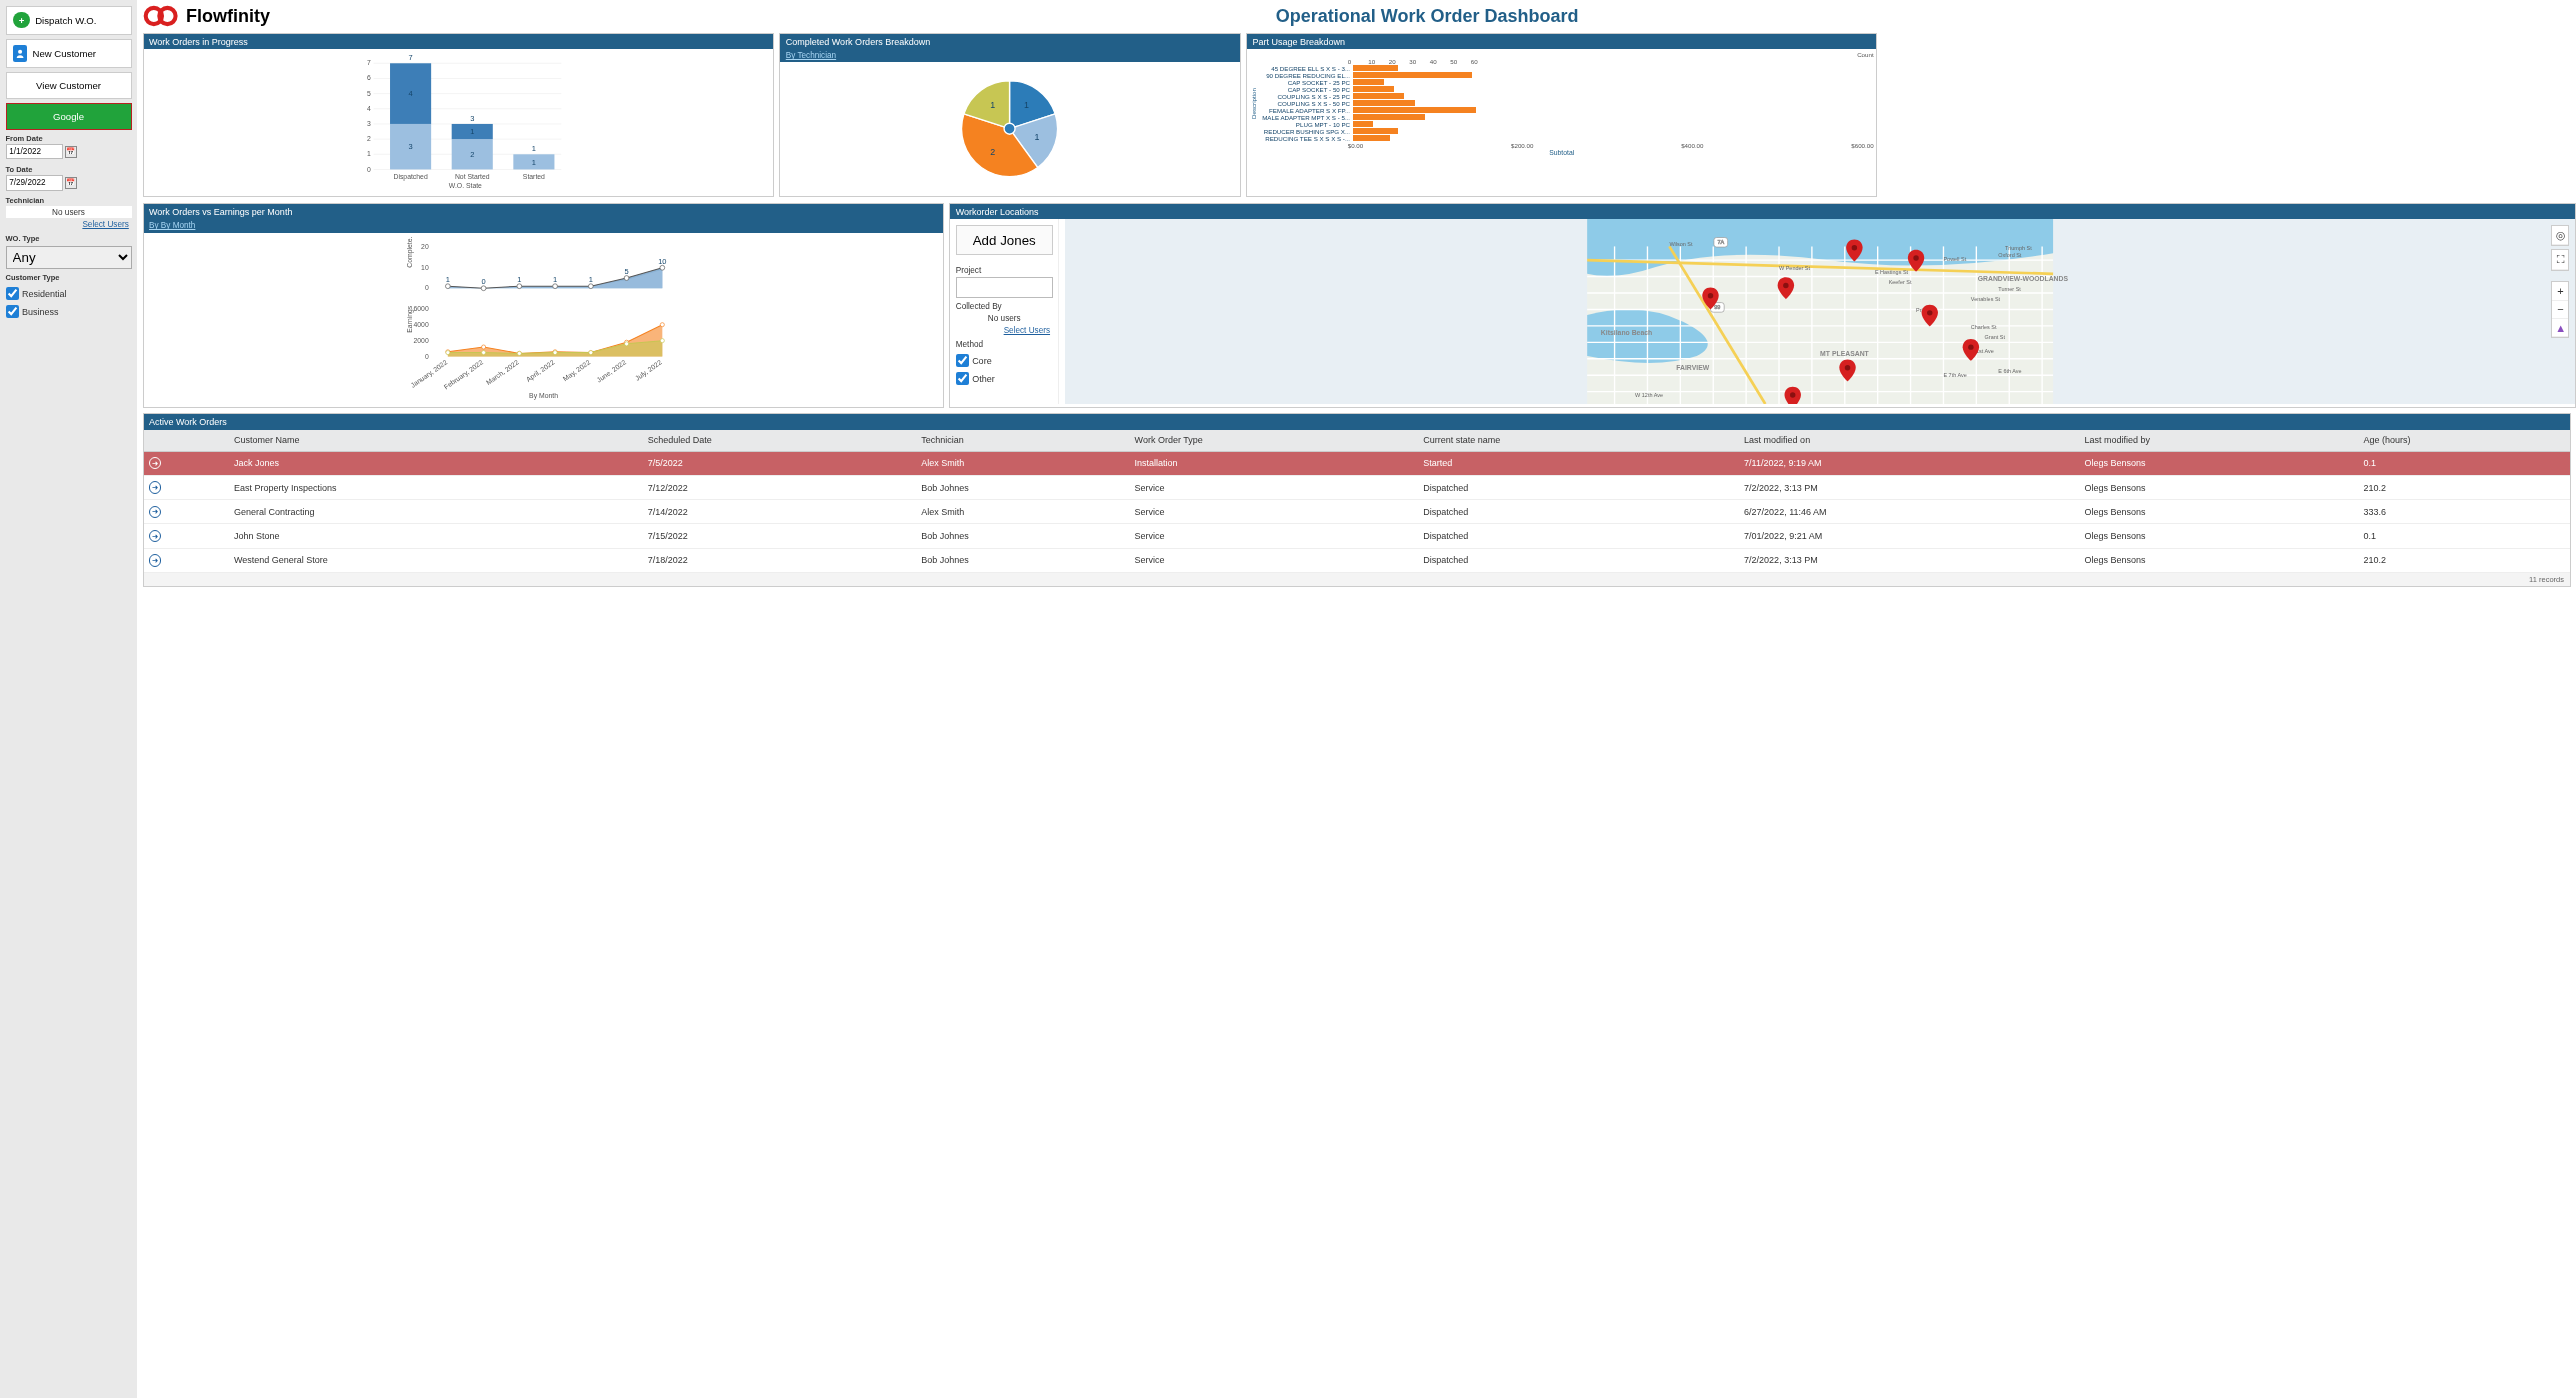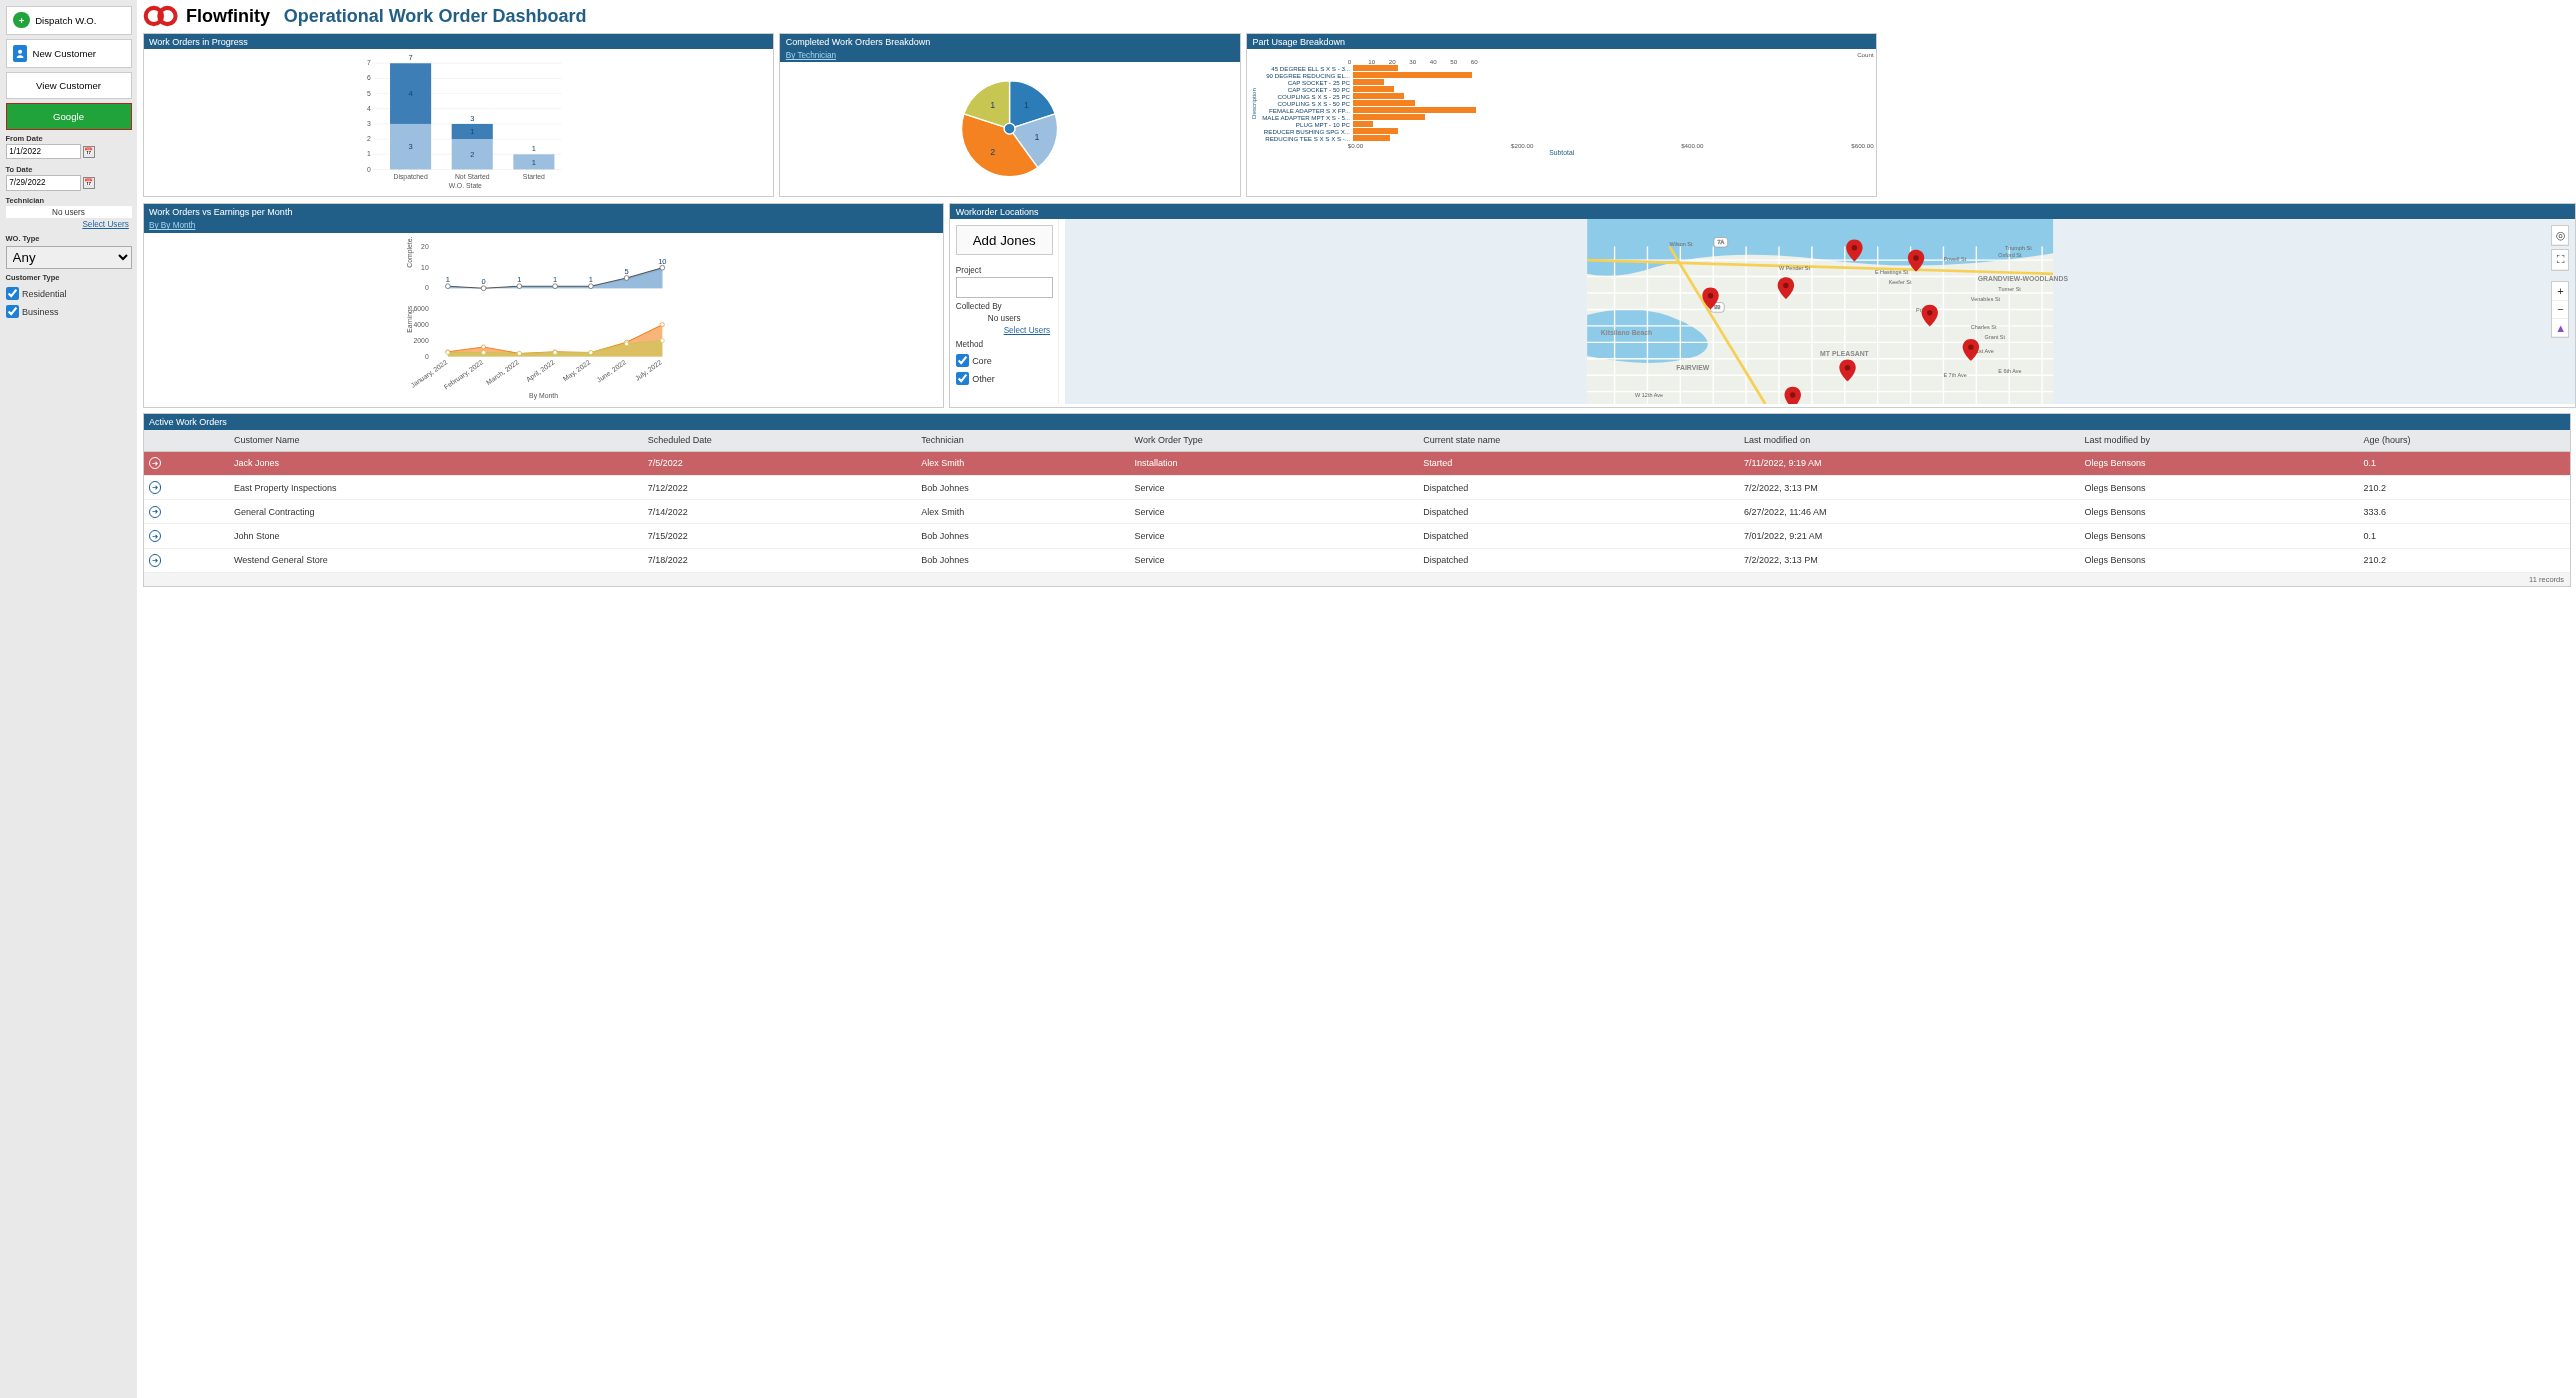--- a/index.html
+++ b/index.html
@@ -7,34 +7,34 @@
 .app { display: flex; min-height: 100vh; }
 .sidebar { width: 137px; background: #e9e9e9; padding: 5.5px; flex-shrink: 0; }
 .sidebar-btn { display: flex; align-items: center; gap: 5.5px; width: 100%; padding: 6.8px; margin-bottom: 4.1px; background: #fff; border: 0.7px solid #ccc; cursor: pointer; font-size: 9.6px; text-align: left; }
 .sidebar-btn.icon-btn { padding: 5.5px 6.8px; }
 .sidebar-btn.center { justify-content: center; }
 .sidebar-btn.google { background: #21a33b; color: #fff; border: 0.7px solid #b92020; justify-content: center; }
 .plus-icon { width: 16.4px; height: 16.4px; border-radius: 50%; background: #21a33b; color: #fff; display: inline-flex; align-items: center; justify-content: center; font-weight: bold; }
 .customer-icon { width: 13.7px; height: 16.4px; background: #1e7fd6; border-radius: 2.1px; display: inline-flex; align-items: center; justify-content: center; color: #fff; }
 .filter-label { font-size: 7.5px; color: #333; margin: 4.1px 0 1.4px; display:block;font-weight:bold;}
 .date-wrap { display: flex; align-items: center; gap: 2.7px; margin-bottom: 5.5px;}
-.date-input { width: 75px; padding: 2.1px 2.7px; border: 0.7px solid #bbb; background:#fff; font-size:8.2px; }
+.date-input { width: 57px; padding: 2.1px 2.7px; border: 0.7px solid #bbb; background:#fff; font-size:8.2px; }
 .calendar-icon { width:12.3px; height:12.3px; border:0.7px solid #888; display:inline-flex; align-items:center; justify-content:center; font-size:7.5px;}
 .no-users-box { background:#fff; width:100%; text-align:center; padding:1.4px 0; font-size:8.2px; margin-top:1.4px;}
 .select-link { color: #1e5f9e; text-decoration: underline; font-size: 8.2px; display:block; text-align:right; padding:1.4px 2.7px; cursor:pointer;}
 .select-box { width: 100%; padding: 2.1px; border:0.7px solid #aaa; margin-top:1.4px;}
 .checkbox-row { display:flex; align-items:center; gap:3.4px; margin:5px 0; font-size:9px;}
 .checkbox-row input { accent-color: #1e7fd6; }
 
 .main { flex: 1; padding: 2.7px 5.5px; }
 .header-row { display:flex; align-items:center; gap:13.7px; padding: 2.7px 0 5.5px; }
 .logo { display:flex; align-items:center; gap:5.5px; }
 .logo-rings { width:38px; height:22px; display:inline-flex; align-items:center; justify-content:center;}
 .logo-text { font-size: 18px; font-weight: 700; color:#000;}
-.page-title { flex:1; text-align:left; color:#225f88; font-size:18px; font-weight:700;}
+.page-title { flex:1; text-align:center; color:#225f88; font-size:18px; font-weight:700;}
 .row1 { display:grid; grid-template-columns: 26% 19% 26% 29%; gap:5.5px; margin-bottom:5.5px;}
 .panel { border:0.7px solid #ccc; background:#fff; }
 .panel-header { background:#225f88; color:#fff; padding:2.7px 5.5px; font-size:9px; }
 .panel-body { padding:4.1px; position:relative; }
 .sub-header { background:#225f88; color:#a6d4f2; padding:2.1px 5.5px; font-size:8.2px; text-decoration:underline; margin:-4.1px -4.1px 4.1px -4.1px; }
 .big-num { text-align:center; color:#225f88; font-size:27px; font-weight:400; padding:6.8px 0;}
 .progress-wrap { margin: 0 6.8px 6.8px; }
 .progress-bar { position:relative; height:4.1px; background:#e0e0e0; border-top:0.7px solid #ccc;}
 .progress-fill { height:100%; background:#f0a500; width:51%; }
 .progress-fill2 { position:absolute; right:0; top:0; height:100%; width:15%; background:#15456a;}

